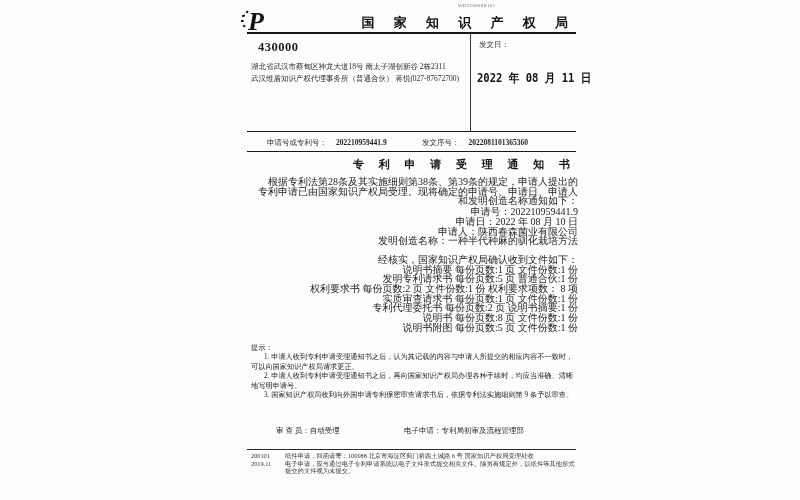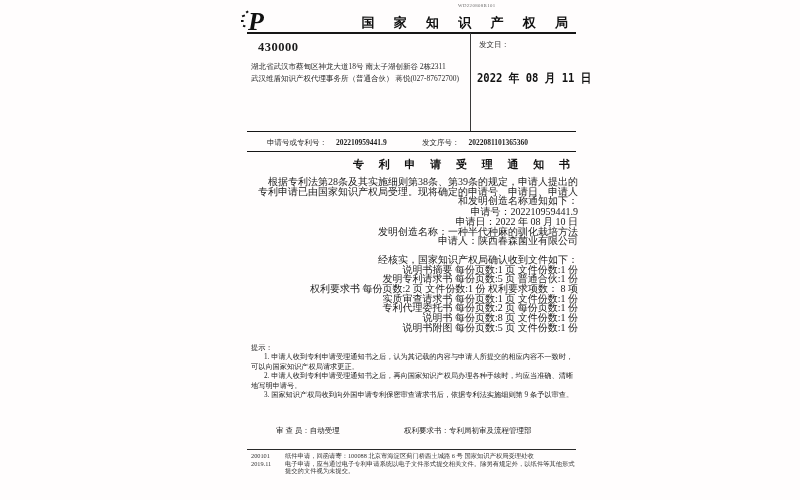--- a/index.html
+++ b/index.html
@@ -94,47 +94,47 @@
     <span class="ref-label">发文序号：</span><span class="ref-val">2022081101365360</span>
   </div>
   <div class="rule-under-ref"></div>
 
   <div class="notice-title">专 利 申 请 受 理 通 知 书</div>
 
   <div class="body-block">
     <p class="intro">根据专利法第28条及其实施细则第38条、第39条的规定，申请人提出的专利申请已由国家知识产权局受理。现将确定的申请号、申请日、申请人和发明创造名称通知如下：</p>
     <div class="field-line">申请号：202210959441.9</div>
     <div class="field-line">申请日：2022 年 08 月 10 日</div>
+    <div class="field-line">申请人：陕西春森菌业有限公司</div>
     <div class="field-line">发明创造名称：一种半代种麻的驯化栽培方法</div>
-    <div class="field-line">申请人：陕西春森菌业有限公司</div>
 
     <div class="received-block">
       <div class="received-line">经核实，国家知识产权局确认收到文件如下：</div>
       <div class="received-line">说明书摘要 每份页数:1 页 文件份数:1 份</div>
       <div class="received-line">发明专利请求书 每份页数:5 页 普通合伙:1 份</div>
       <div class="received-line">权利要求书 每份页数:2 页 文件份数:1 份  权利要求项数：  8 项</div>
       <div class="received-line">实质审查请求书 每份页数:1 页 文件份数:1 份</div>
-      <div class="received-line">专利代理委托书 每份页数:2 页 每份页数:1 份</div>
+      <div class="received-line">专利代理委托书 每份页数:2 页 说明书摘要:1 份</div>
       <div class="received-line">说明书 每份页数:8 页 文件份数:1 份</div>
       <div class="received-line">说明书附图 每份页数:5 页 文件份数:1 份</div>
     </div>
   </div>
 
   <div class="notes-block">
     <p class="notes-label">提示：</p>
     <p class="note-item">1. 申请人收到专利申请受理通知书之后，认为其记载的内容与申请人所提交的相应内容不一致时，可以向国家知识产权局请求更正。</p>
     <p class="note-item">2. 申请人收到专利申请受理通知书之后，再向国家知识产权局办理各种手续时，均应当准确、清晰地写明申请号。</p>
     <p class="note-item">3. 国家知识产权局收到向外国申请专利保密审查请求书后，依据专利法实施细则第 9 条予以审查。</p>
   </div>
 
   <div class="sign-examiner">
     <span>审 查 员：</span><span>自动受理</span>
   </div>
   <div class="sign-dept">
-    <span>权利要求书：</span><span>专利局初审及流程管理部</span>
+    <span>电子申请：</span><span>专利局初审及流程管理部</span>
   </div>
 
   <div class="footer-rule"></div>
   <div class="footer">
     <div class="footer-row">
       <span class="footer-code">200101</span>
       <span class="footer-text">纸件申请，回函请寄：100088 北京市海淀区蓟门桥西土城路 6 号  国家知识产权局受理处收</span>
     </div>
     <div class="footer-row">
       <span class="footer-code">2019.11</span>

